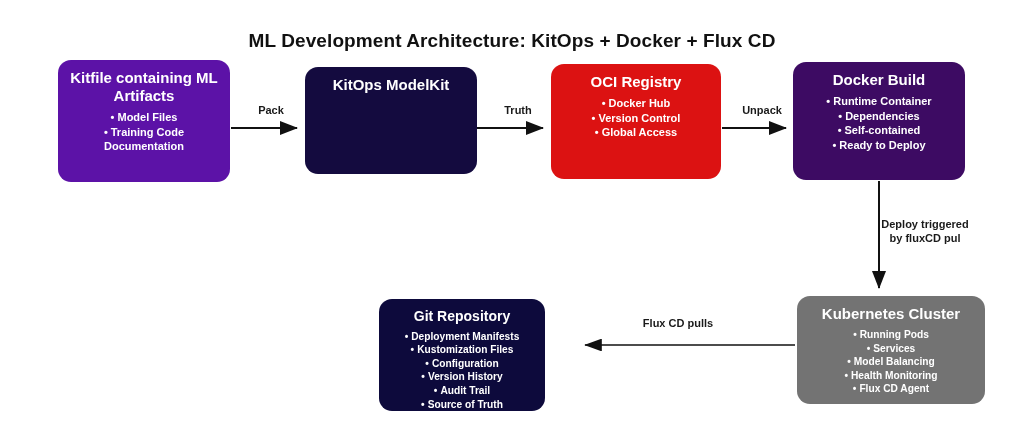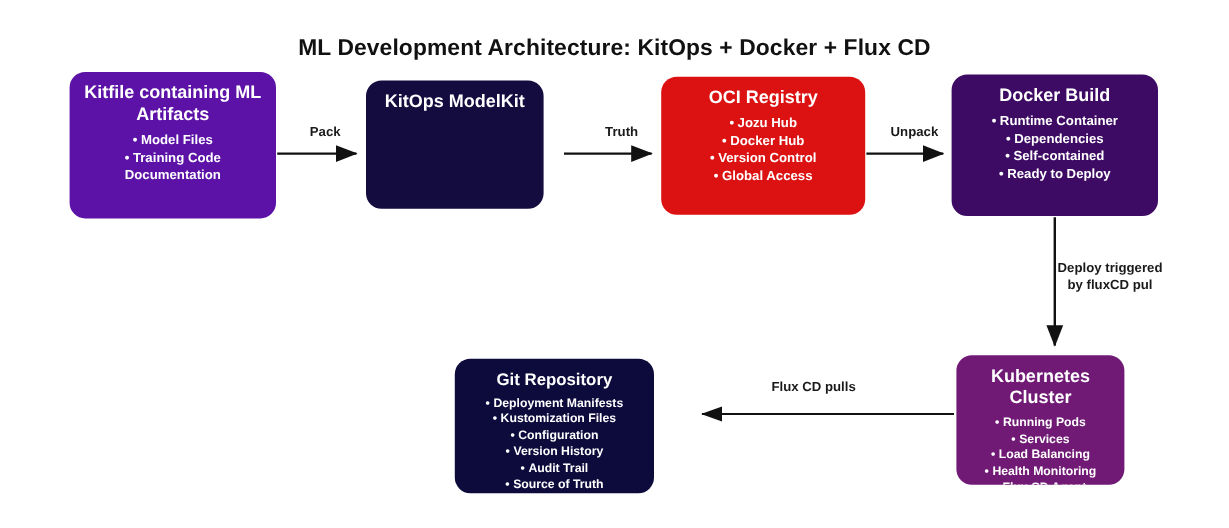--- a/index.html
+++ b/index.html
@@ -73,24 +73,24 @@
   .bullets li .dot {
     margin-right: 3px;
   }
   .bullets.tight li {
     font-size: 10.2px;
     line-height: 1.33;
   }
 
   
   #node-kitfile       { left: 58px;  top: 60px;  width: 172px; height: 122px; background: #5C12A7; }
-  #node-modelkit      { left: 305px; top: 67px;  width: 148px; height: 107px; background: #140B3F; }
+  #node-modelkit      { left: 305px; top: 67px;  width: 172px; height: 107px; background: #140B3F; }
   #node-registry      { left: 551px; top: 64px;  width: 170px; height: 115px; background: #DC1212; }
   #node-dockerbuild   { left: 793px; top: 62px;  width: 172px; height: 118px; background: #3D0B63; }
-  #node-k8s           { left: 797px; top: 296px; width: 140px; height: 108px; background: #701a75; }
+  #node-k8s           { left: 797px; top: 296px; width: 188px; height: 108px; background: #737373; }
   #node-git           { left: 379px; top: 299px; width: 166px; height: 112px; background: #0D0A3C; }
 
   
   .edge-svg {
     position: absolute;
     left: 0;
     top: 0;
     width: 1024px;
     height: 440px;
     pointer-events: none;
@@ -154,21 +154,20 @@
     </ul>
   </div>
 
   <div class="node" id="node-modelkit">
     <div class="node-title">KitOps ModelKit</div>
   </div>
 
   <div class="node" id="node-registry">
     <div class="node-title">OCI Registry</div>
     <ul class="bullets">
-      <li><span class="dot">•</span><span>Jozu Hub</span></li>
       <li><span class="dot">•</span><span>Docker Hub</span></li>
       <li><span class="dot">•</span><span>Version Control</span></li>
       <li><span class="dot">•</span><span>Global Access</span></li>
     </ul>
   </div>
 
   <div class="node" id="node-dockerbuild">
     <div class="node-title">Docker Build</div>
     <ul class="bullets">
       <li><span class="dot">•</span><span>Runtime Container</span></li>
@@ -176,21 +175,21 @@
       <li><span class="dot">•</span><span>Self-contained</span></li>
       <li><span class="dot">•</span><span>Ready to Deploy</span></li>
     </ul>
   </div>
 
   <div class="node" id="node-k8s">
     <div class="node-title">Kubernetes Cluster</div>
     <ul class="bullets tight">
       <li><span class="dot">•</span><span>Running Pods</span></li>
       <li><span class="dot">•</span><span>Services</span></li>
-      <li><span class="dot">•</span><span>Load Balancing</span></li>
+      <li><span class="dot">•</span><span>Model Balancing</span></li>
       <li><span class="dot">•</span><span>Health Monitoring</span></li>
       <li><span class="dot">•</span><span>Flux CD Agent</span></li>
     </ul>
   </div>
 
   <div class="node" id="node-git">
     <div class="node-title small">Git Repository</div>
     <ul class="bullets tight">
       <li><span class="dot">•</span><span>Deployment Manifests</span></li>
       <li><span class="dot">•</span><span>Kustomization Files</span></li>

